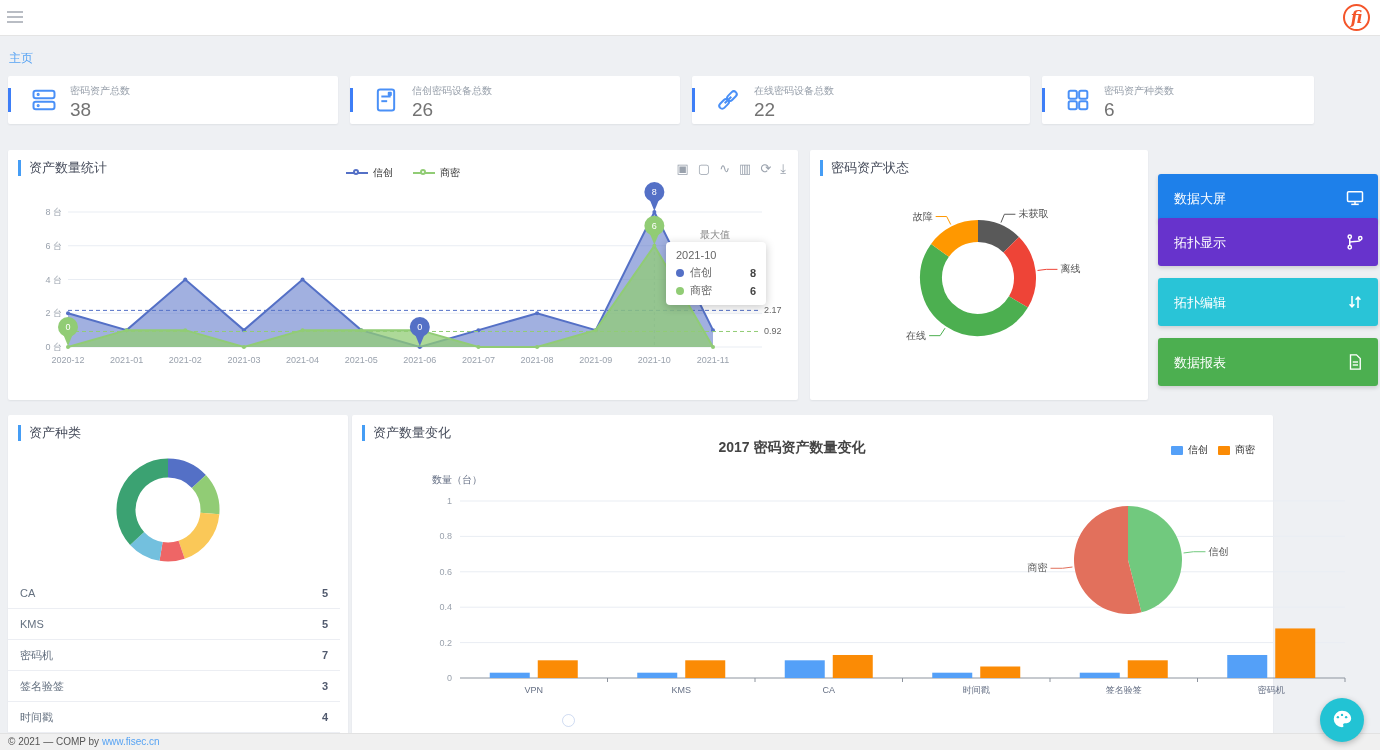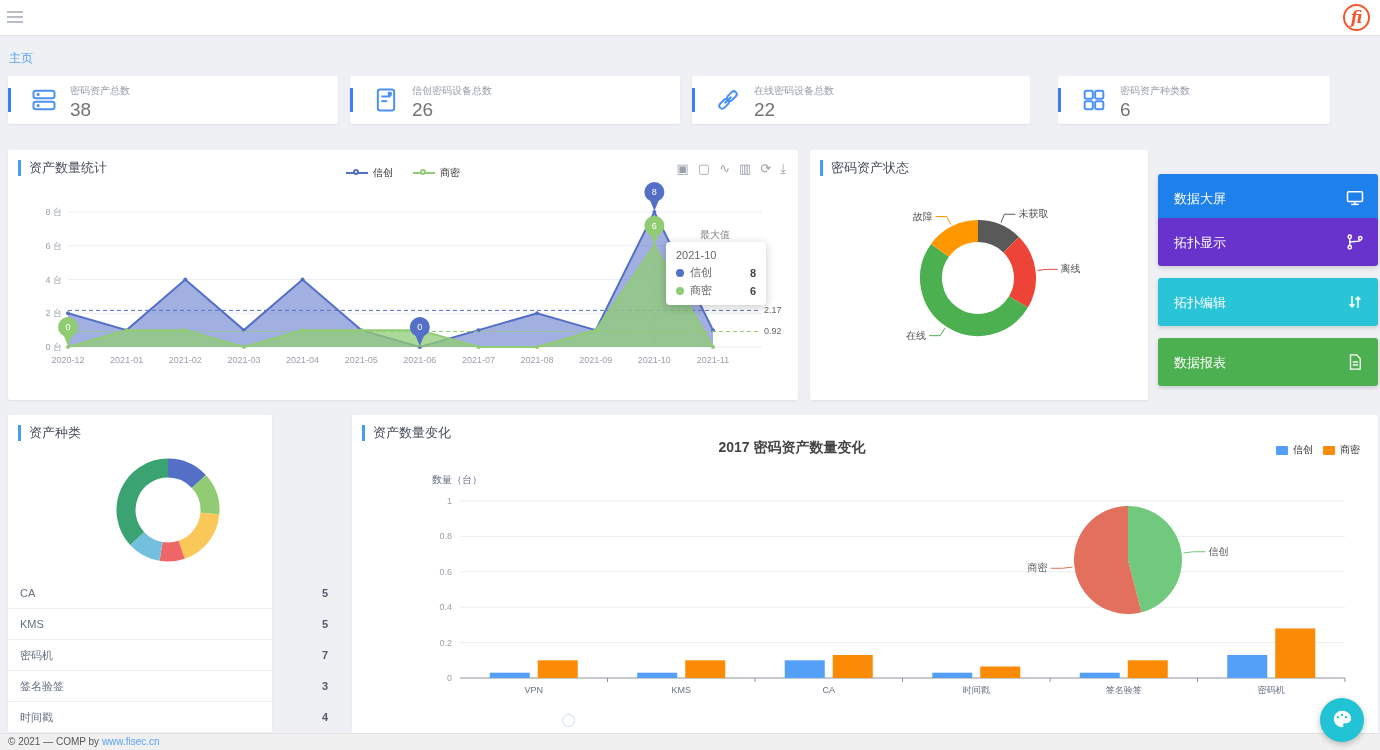--- a/index.html
+++ b/index.html
@@ -113,21 +113,21 @@
   <svg class="stat-icon" viewBox="0 0 24 24" fill="none" stroke="#4a90f7" stroke-width="1.7">
     <g transform="rotate(-45 12 12)">
       <rect x="2.5" y="9.5" width="9.5" height="5" rx="2.5"></rect>
         <rect x="12" y="9.5" width="9.5" height="5" rx="2.5"></rect>
       <line x1="8" y1="12" x2="16" y2="12"></line>
     </g>
   </svg>
   <div class="stat-label">在线密码设备总数</div>
   <div class="stat-value">22</div>
 </div>
-<div class="stat-card" style="left:1042px;width:272px;margin-left:16px;">
+<div class="stat-card" style="left:1042px;width:272px;">
   <div class="stat-accent"></div>
   <svg class="stat-icon" viewBox="0 0 24 24" fill="none" stroke="#4a90f7" stroke-width="1.7">
     <rect x="4" y="4" width="7" height="7" rx="1.5"></rect>
       <rect x="13" y="4" width="7" height="7" rx="1.5"></rect>
     <rect x="4" y="13" width="7" height="7" rx="1.5"></rect>
       <rect x="13" y="13" width="7" height="7" rx="1.5"></rect>
   </svg>
   <div class="stat-label">密码资产种类数</div>
   <div class="stat-value">6</div>
 </div>
@@ -287,21 +287,21 @@
   <div class="action-btn" style="top: 188px; background: rgb(76, 175, 80);">
     <span class="lbl">数据报表</span>
     <svg class="ic" viewBox="0 0 24 24" fill="none" stroke="#fff" stroke-width="1.8">
       <path d="M6 2.5 H14 L19 7.5 V21.5 H6 Z"></path>
         <line x1="9" y1="12" x2="16" y2="12"></line>
         <line x1="9" y1="16" x2="16" y2="16"></line>
     </svg>
   </div>
 </div>
 
-<div class="panel" style="left:8px;top:415px;width:264px;height:320px;">
+<div class="panel" style="left:8px;top:415px;width:340px;height:320px;">
   <div class="panel-title">资产种类</div>
   <div id="types-chart" style="position:absolute;left:0;top:33px;width:332px;height:128px;"><svg width="332" height="128">
         <path d="M160 20 A42 42 0 0 1 190.9004042482715 33.55417399171887" fill="none" stroke="#5470c6" stroke-width="19"></path>
         <path d="M190.9004042482715 33.55417399171887 A42 42 0 0 1 201.85654870628014 65.46833250983795" fill="none" stroke="#91cc75" stroke-width="19"></path>
         <path d="M201.85654870628014 65.46833250983795 A42 42 0 0 1 173.63737770659674 101.72432415142666" fill="none" stroke="#fac858" stroke-width="19"></path>
         <path d="M173.63737770659674 101.72432415142666 A42 42 0 0 1 153.0870272082092 103.42717474291433" fill="none" stroke="#ee6666" stroke-width="19"></path>
         <path d="M153.0870272082092 103.42717474291433 A42 42 0 0 1 129.0995957517285 90.44582600828114" fill="none" stroke="#73c0de" stroke-width="19"></path>
         <path d="M129.0995957517285 90.44582600828114 A42 42 0 0 1 160 20" fill="none" stroke="#3ba272" stroke-width="19"></path>
       </svg></div>
   <div class="type-list" id="types-list">
@@ -321,21 +321,21 @@
         <span>签名验签</span>
         <b>3</b>
       </div>
       <div class="type-row">
         <span>时间戳</span>
         <b>4</b>
       </div>
     </div>
 </div>
 
-<div class="panel" style="left:352px;top:415px;width:1026px;height:320px;">
+<div class="panel" style="left:352px;top:415px;width:921px;height:320px;">
   <div class="panel-title">资产数量变化</div>
   <div id="bar-title">2017 密码资产数量变化</div>
   <div id="bar-legend">
       <div class="lg-item">
         <i style="background:#54a0f8"></i>
         <span>信创</span>
       </div>
       <div class="lg-item">
         <i style="background:#fb8b05"></i>
         <span>商密</span>

